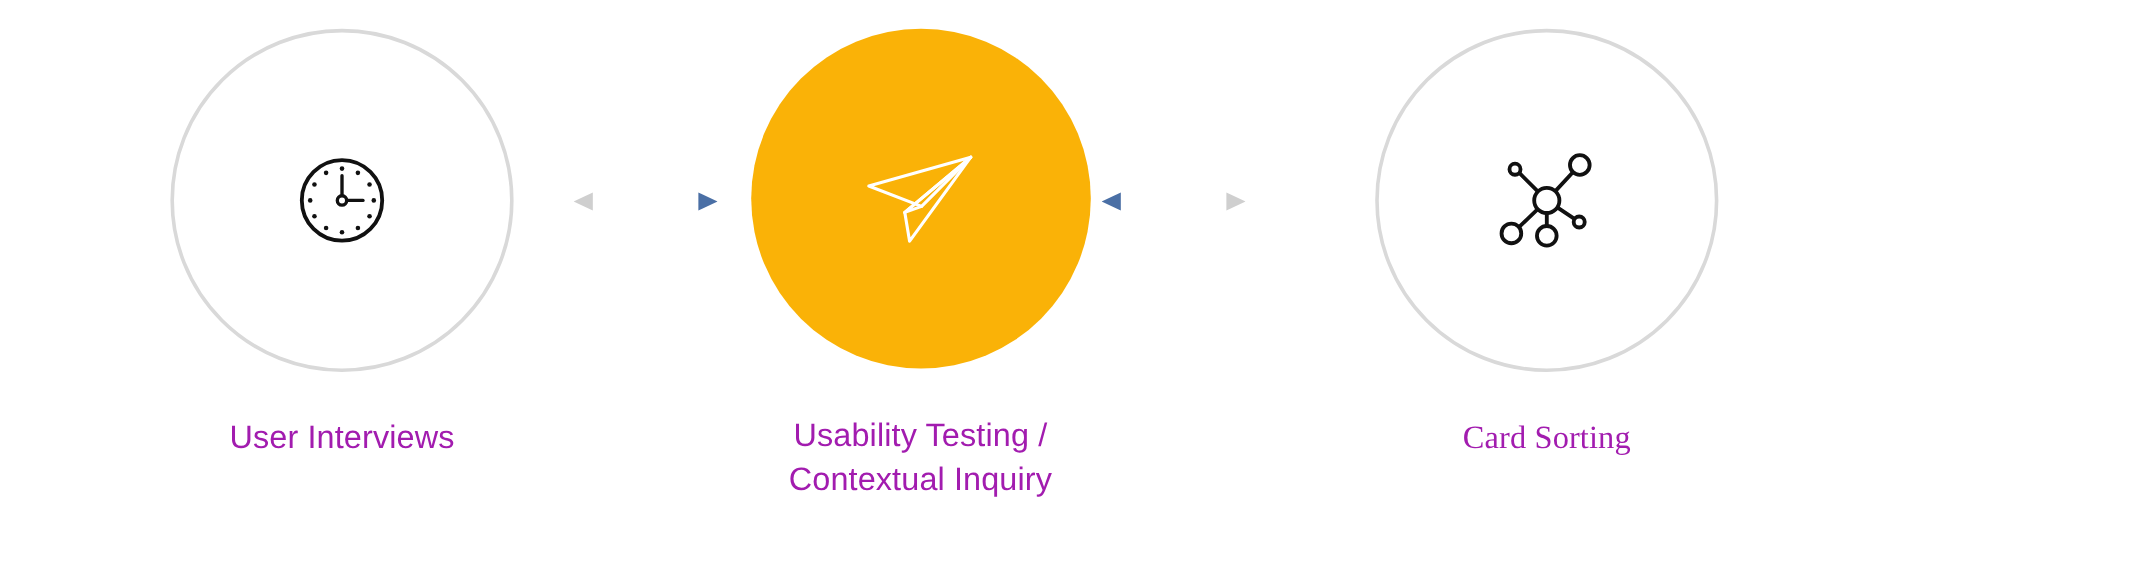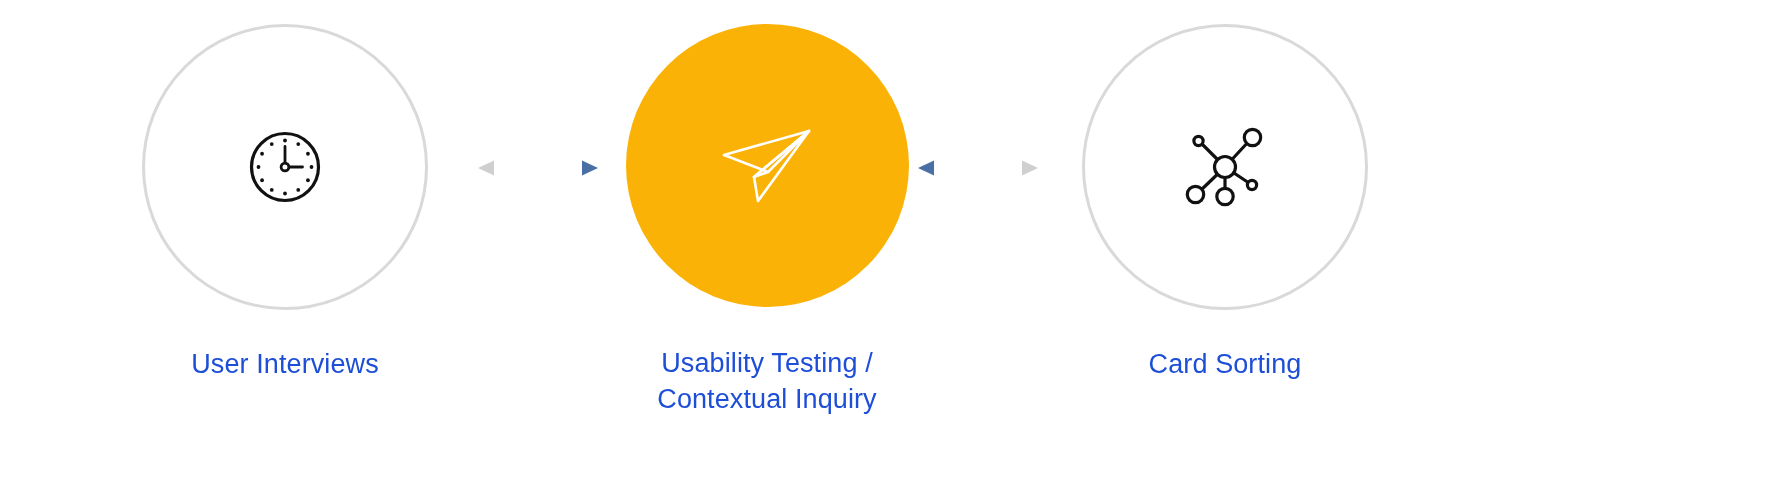--- a/index.html
+++ b/index.html
@@ -25,21 +25,21 @@
 
   
   .node {
     position: absolute;
     top: 0;
     width: 300px;
     text-align: center;
   }
   .node-1 { left: 135px; }
   .node-2 { left: 617px; }
-  .node-3 { left: 1075px; }
+  .node-3 { left: 1139px; font-family: Liberation Serif, serif; }
 
   .circle {
     position: relative;
     width: 286px;
     height: 286px;
     border-radius: 50%;
     margin: 24px auto 0 auto;
     box-sizing: border-box;
     display: flex;
     align-items: center;
@@ -59,21 +59,21 @@
   .icon-wrap {
     display: block;
     line-height: 0;
   }
 
   
   .label {
     margin-top: 36px;
     font-size: 27px;
     line-height: 36px;
-    color: #1d4ed8;
+    color: #a21caf;
     letter-spacing: 0.1px;
     font-weight: 400;
     white-space: pre-line;
   }
   .label-2 {
     margin-top: 38px;
   }
 
   
   .arrow {

